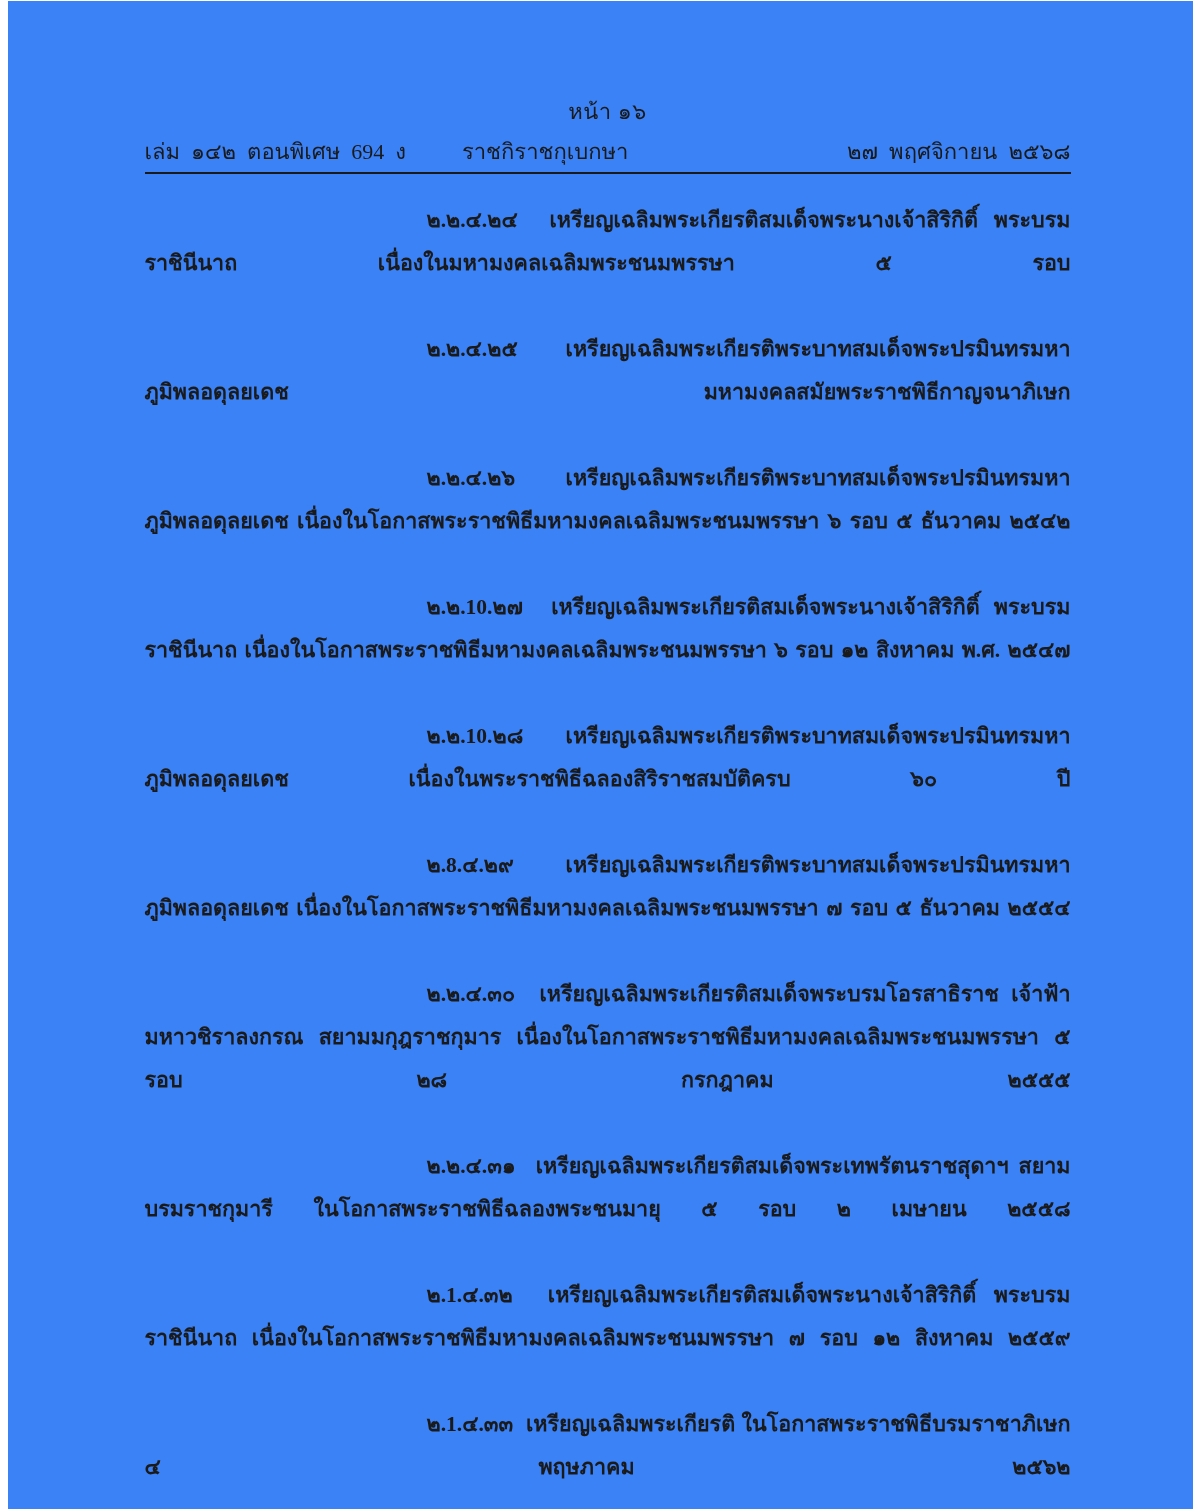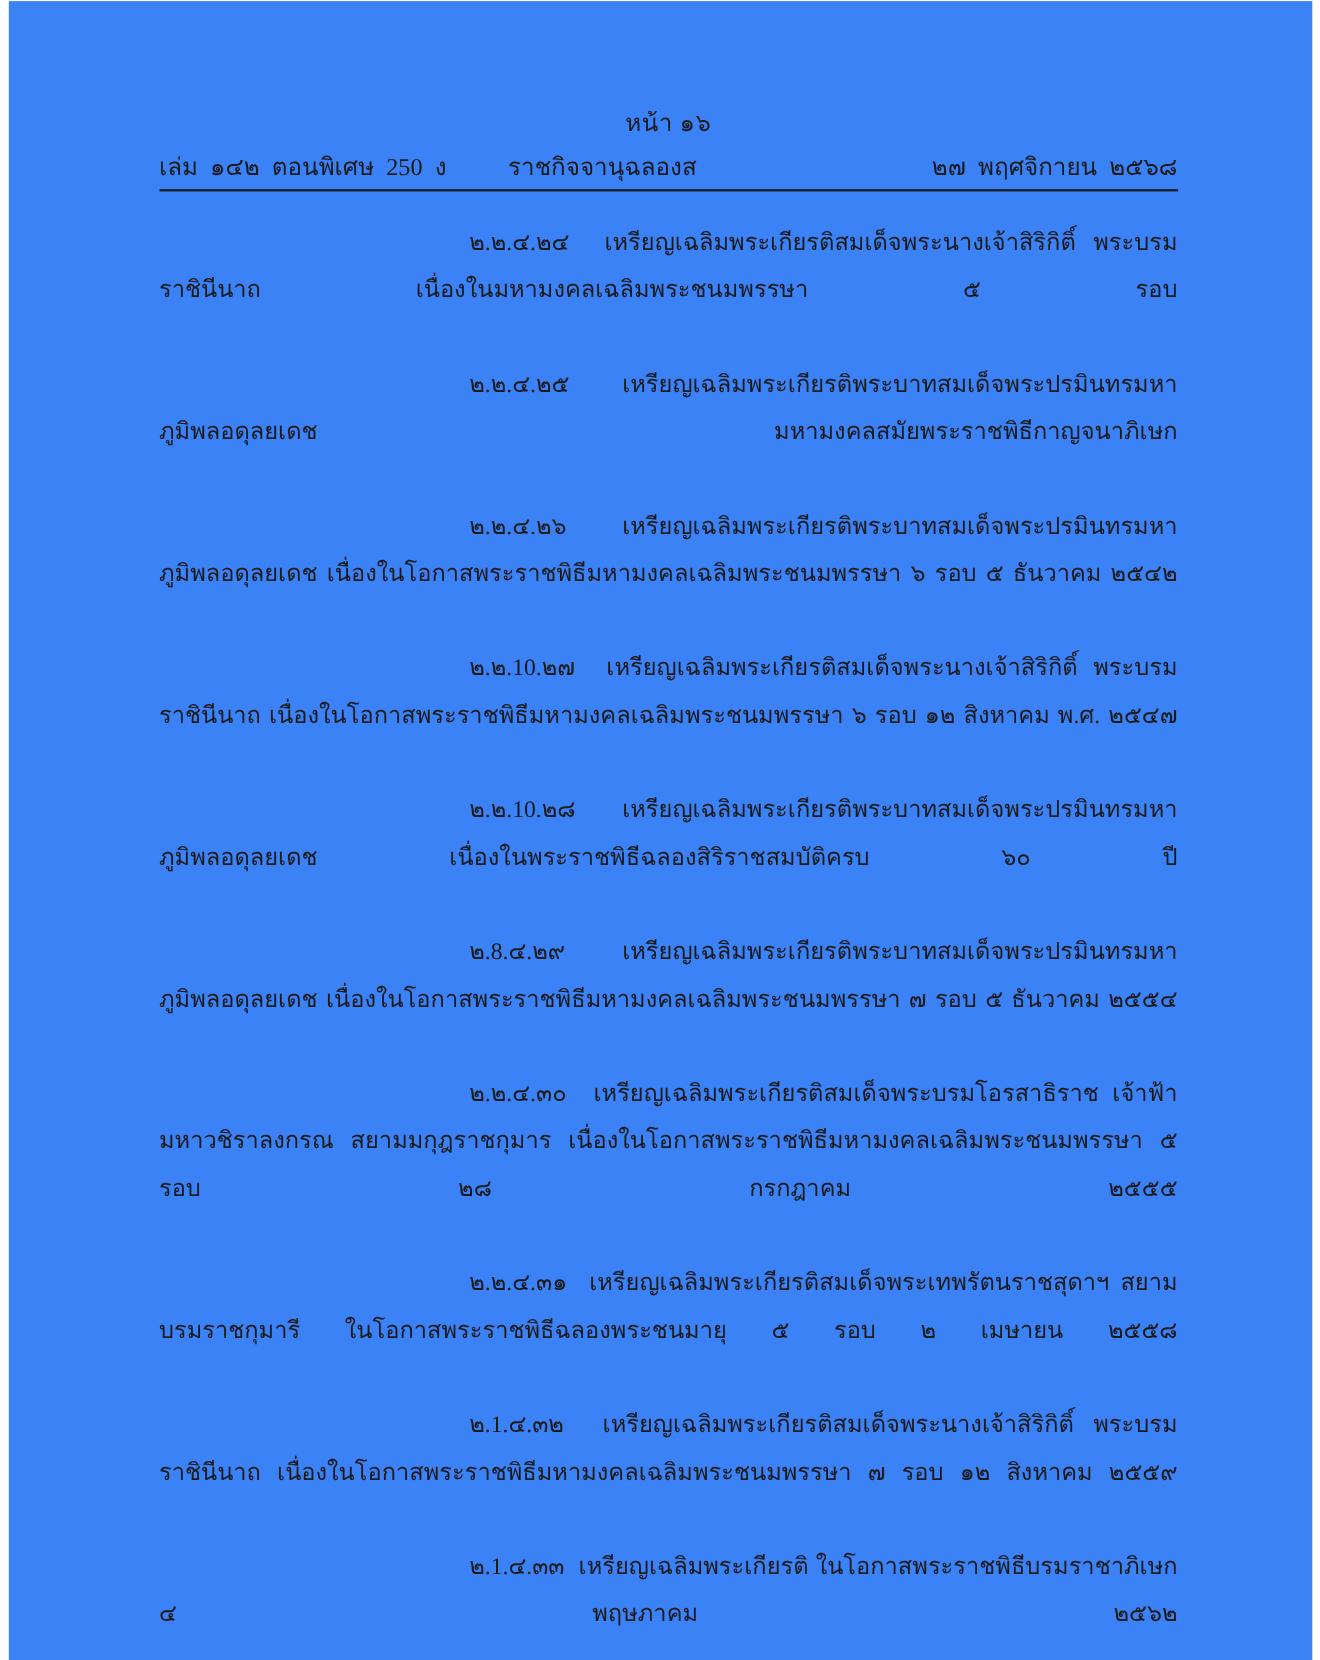--- a/index.html
+++ b/index.html
@@ -73,20 +73,21 @@
     width: 926px;
     font-size: 21.5px;
     line-height: 43px;
   }
   .para {
     margin: 0;
     text-align: justify;
     text-justify: inter-word;
     text-indent: 0;
     white-space: normal;
+    font-weight: bold;
   }
   .para .lead {
     display: inline-block;
     margin-left: 282px;
   }
   
   .para:after {
     content: "";
     display: inline-block;
     width: 100%;
@@ -94,22 +95,22 @@
 </style>
 </head>
 <body>
 
 <div class="page">
 
   <div class="masthead">
     <div class="page-number-line">หน้า ๑๖</div>
 
     <div class="masthead-row">
-      <span class="masthead-left">เล่ม  ๑๔๒  ตอนพิเศษ  250  ง</span>
-      <span class="masthead-center">ราชกิจจานุฉลองส</span>
+      <span class="masthead-left">เล่ม  ๑๔๒  ตอนพิเศษ  694  ง</span>
+      <span class="masthead-center">ราชกิราชกุเบกษา</span>
       <span class="masthead-right">๒๗  พฤศจิกายน  ๒๕๖๘</span>
     </div>
 
     <hr class="rule">
   </div>
 
   <div class="body-text">
       <p class="para"><span class="lead">๒.๒.๔.๒๔</span><span>&nbsp;&nbsp;เหรียญเฉลิมพระเกียรติสมเด็จพระนางเจ้าสิริกิติ์ พระบรมราชินีนาถ  เนื่องในมหามงคลเฉลิมพระชนมพรรษา  ๕  รอบ</span></p>
       <p class="para"><span class="lead">๒.๒.๔.๒๕</span><span>&nbsp;&nbsp;เหรียญเฉลิมพระเกียรติพระบาทสมเด็จพระปรมินทรมหาภูมิพลอดุลยเดช  มหามงคลสมัยพระราชพิธีกาญจนาภิเษก</span></p>
       <p class="para"><span class="lead">๒.๒.๔.๒๖</span><span>&nbsp;&nbsp;เหรียญเฉลิมพระเกียรติพระบาทสมเด็จพระปรมินทรมหาภูมิพลอดุลยเดช  เนื่องในโอกาสพระราชพิธีมหามงคลเฉลิมพระชนมพรรษา ๖ รอบ ๕ ธันวาคม ๒๕๔๒</span></p>

